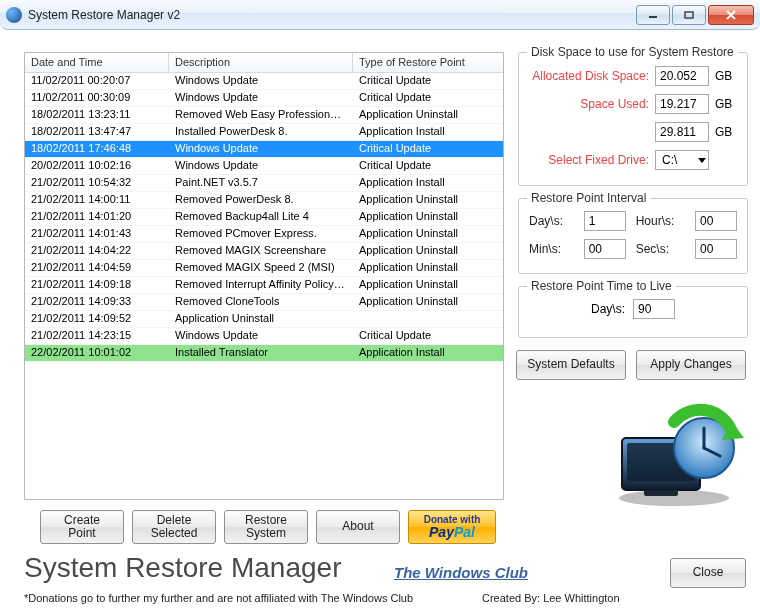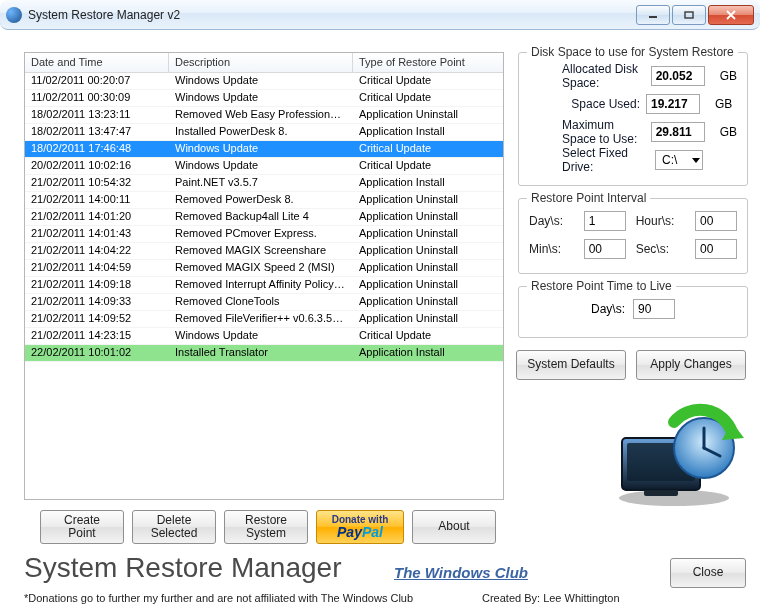--- a/index.html
+++ b/index.html
@@ -108,30 +108,29 @@
     color: #333;
   }
   .g-disk  { left: 516px; top: 22px;  width: 230px; height: 134px; }
   .g-int   { left: 516px; top: 168px; width: 230px; height: 76px; }
   .g-ttl   { left: 516px; top: 256px; width: 230px; height: 52px; }
 
   .form-row {
     display: flex; align-items: center; justify-content: flex-end;
     gap: 6px; margin-bottom: 6px; height: 22px;
   }
-  .form-row label { color: #0f172a; margin-left: 33px; }
+  .form-row label { color: #ef4444; }
   .form-row .field {
     width: 54px; height: 20px;
     border: 1px solid #a8a8a8;
     background: #fff;
     padding: 1px 4px;
     font-size: 12px;
-    font-weight: bold;
-  }
-  .form-row .unit { width: 22px; text-align: left; margin-left: 9px; }
+  }
+  .form-row .unit { width: 22px; text-align: left; }
 
   .drive-select {
     display: inline-flex; align-items: center;
     height: 20px; border: 1px solid #a8a8a8;
     background: #fff; padding: 0 2px 0 6px;
     width: 54px; justify-content: space-between;
   }
   .drive-select .tri {
     width: 0; height: 0;
     border-left: 4px solid transparent;
@@ -328,21 +327,20 @@
           <div class="cell desc">Removed Interrupt Affinity Policy T...</div>
           <div class="cell type">Application Uninstall</div>
         </div>
         <div class="row">
           <div class="cell date">21/02/2011 14:09:33</div>
           <div class="cell desc">Removed CloneTools</div>
           <div class="cell type">Application Uninstall</div>
         </div>
         <div class="row">
           <div class="cell date">21/02/2011 14:09:52</div>
-          <div class="cell desc">Removed FileVerifier++ v0.6.3.5830</div>
           <div class="cell type">Application Uninstall</div>
         </div>
         <div class="row">
           <div class="cell date">21/02/2011 14:23:15</div>
           <div class="cell desc">Windows Update</div>
           <div class="cell type">Critical Update</div>
         </div>
         <div class="row green">
           <div class="cell date">22/02/2011 10:01:02</div>
           <div class="cell desc">Installed Translator</div>
@@ -357,21 +355,20 @@
       <label>Allocated Disk Space:</label>
       <input class="field" value="20.052" style="">
       <span class="unit">GB</span>
     </div>
     <div class="form-row">
       <label>Space Used:</label>
       <input class="field" value="19.217" style="">
       <span class="unit">GB</span>
     </div>
     <div class="form-row">
-      <label>Maximum Space to Use:</label>
       <input class="field" value="29.811" style="">
       <span class="unit">GB</span>
     </div>
     <div class="form-row">
       <label>Select Fixed Drive:</label>
       <div class="drive-select">
         <span>C:\</span>
         <span class="tri"></span>
       </div>
       <span class="unit"></span>
@@ -404,27 +401,27 @@
     <div class="btn">System Defaults</div>
     <div class="btn">Apply Changes</div>
   </div>
 
   <div class="toolbar">
     <div class="btn">Create Point</div>
     <div class="btn twoline">Delete
 Selected</div>
     <div class="btn twoline">Restore
 System</div>
+    <div class="btn">About</div>
     <div class="btn donate">
       <div>
         <div>Donate with</div>
         <span class="pp"><span>Pay</span><span class="pal">Pal</span></span>
       </div>
     </div>
-    <div class="btn">About</div>
   </div>
 
   <div class="art">
     <svg viewBox="0 0 130 110">
       <defs>
         <linearGradient id="mon" x1="0" y1="0" x2="0" y2="1">
           <stop offset="0" stop-color="#6aa0d8"></stop>
             <stop offset="1" stop-color="#0d1b2a"></stop>
         </linearGradient>
         <radialGradient id="clock" cx="50%" cy="40%" r="60%">

